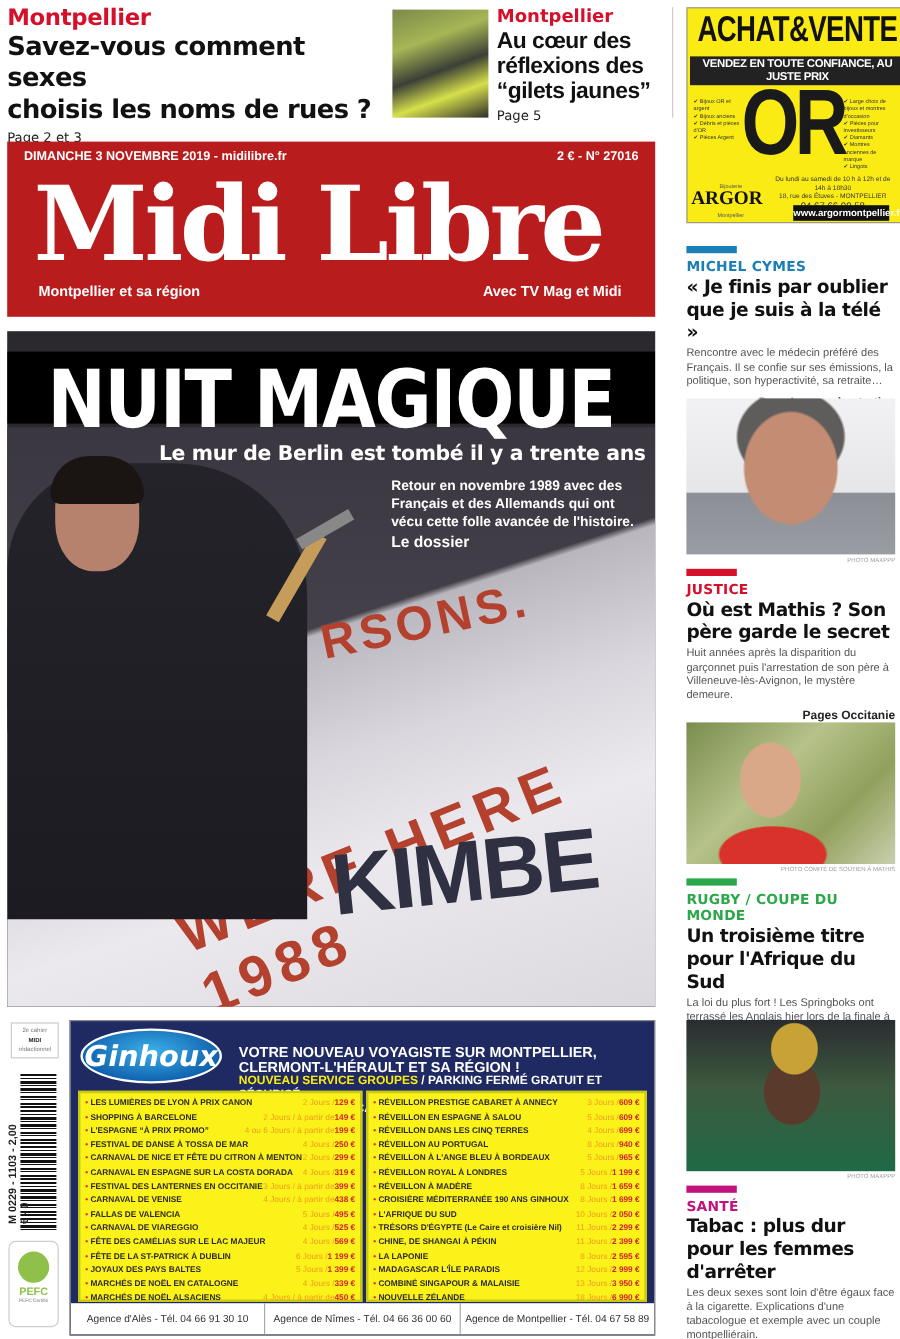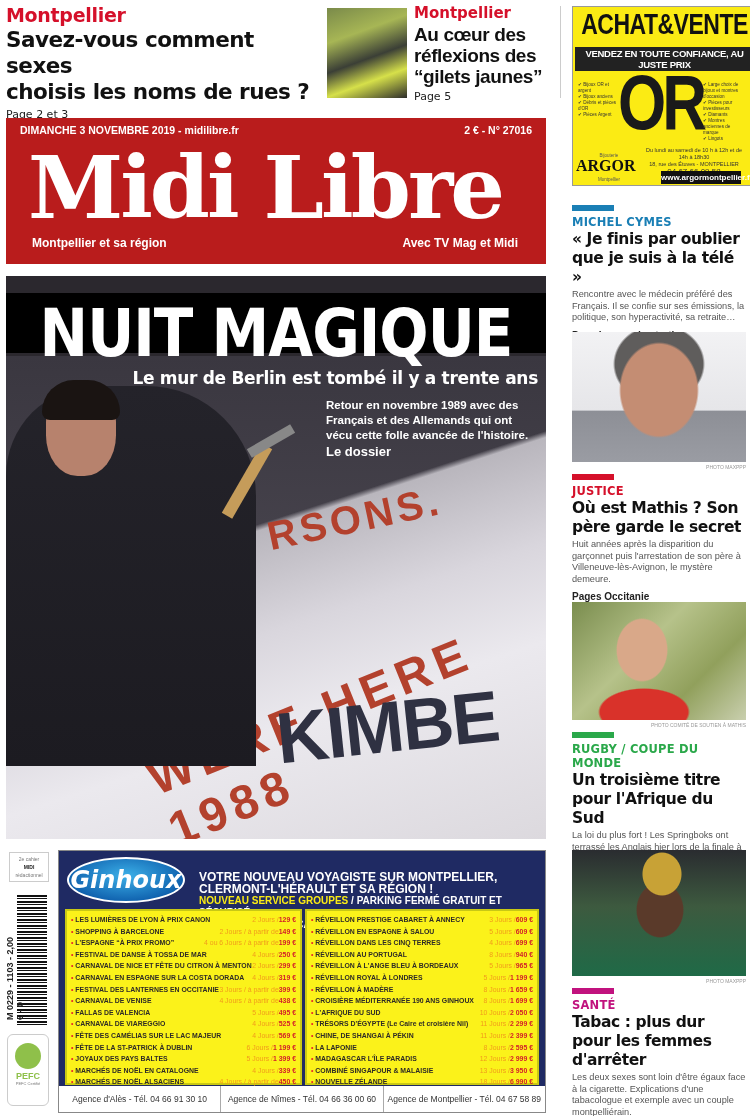--- a/index.html
+++ b/index.html
@@ -61,21 +61,21 @@
   .subhead { position: absolute; right: 8px; top: 92px; font-family: "DejaVu Sans", sans-serif; font-weight: bold; font-size: 17px; color: #fff; letter-spacing: -0.3px; }
   .lede { position: absolute; left: 320px; top: 122px; width: 215px; font-size: 11.5px; line-height: 15px; color: #fff; font-weight: bold; }
   .lede-link { position: absolute; left: 320px; top: 168px; font-size: 13px; color: #fff; font-weight: bold; }
 
   
   .rc { left: 572px; width: 174px; }
   .bar { width: 42px; height: 6px; }
   .rk { font-family: "DejaVu Sans", sans-serif; font-weight: bold; font-size: 11.5px; margin-top: 4px; letter-spacing: 0.2px; }
   .rh { font-family: "DejaVu Sans", sans-serif; font-weight: bold; font-size: 15.5px; line-height: 19px; letter-spacing: -0.4px; margin-top: 1px; color: #111; }
   .rt { font-size: 9.2px; line-height: 11.5px; color: #555; margin-top: 2px; }
-  .rp { font-size: 10px; font-weight: bold; margin-top: 6px; color: #222; }
+  .rp { font-size: 10px; font-weight: bold; text-align: right; margin-top: 6px; color: #222; }
   .rimg { position: absolute; left: 572px; width: 174px; }
   .credit { font-size: 5px; color: #999; text-align: right; margin-top: 1px; }
   .img-cymes { top: 332px; height: 130px; background: radial-gradient(ellipse 40px 48px at 87px 58px,#c48d73 0%,#c48d73 95%,transparent 100%), radial-gradient(ellipse 46px 40px at 87px 32px,#5f5d5c 0%,#5f5d5c 95%,transparent 100%), linear-gradient(180deg,#f2f2f4 0%,#e6e6e9 60%,#8d8f96 61%,#9a9ca3 100%); }
   .img-mathis { top: 602px; height: 118px; background: radial-gradient(ellipse 26px 32px at 70px 48px,#d9a889 0%,#d9a889 95%,transparent 100%), radial-gradient(ellipse 46px 24px at 72px 110px,#d9322a 0%,#d9322a 95%,transparent 100%), linear-gradient(135deg,#7a8d4e 0%,#b6c28a 40%,#91a05c 70%,#c9cfae 100%); }
   .img-rugby { top: 850px; height: 126px; background: radial-gradient(ellipse 20px 22px at 90px 24px,#c8a236 0%,#c8a236 95%,transparent 100%), radial-gradient(ellipse 24px 28px at 88px 60px,#5a3a2a 0%,#5a3a2a 95%,transparent 100%), linear-gradient(180deg,#2a2c30 0%,#3d5a3f 45%,#1f6a47 100%); }
 
   
   .cahier { left: 9px; top: 852px; width: 40px; height: 30px; border: 1px solid #ccc; font-size: 5px; line-height: 8px; text-align: center; color: #777; padding-top: 2px; }
   .cahier b { color: #222; }
   .barcode { left: 17px; top: 895px; width: 30px; height: 130px; background: repeating-linear-gradient(180deg,#111 0px,#111 2px,#fff 2px,#fff 3px,#111 3px,#111 4px,#fff 4px,#fff 6px); }

